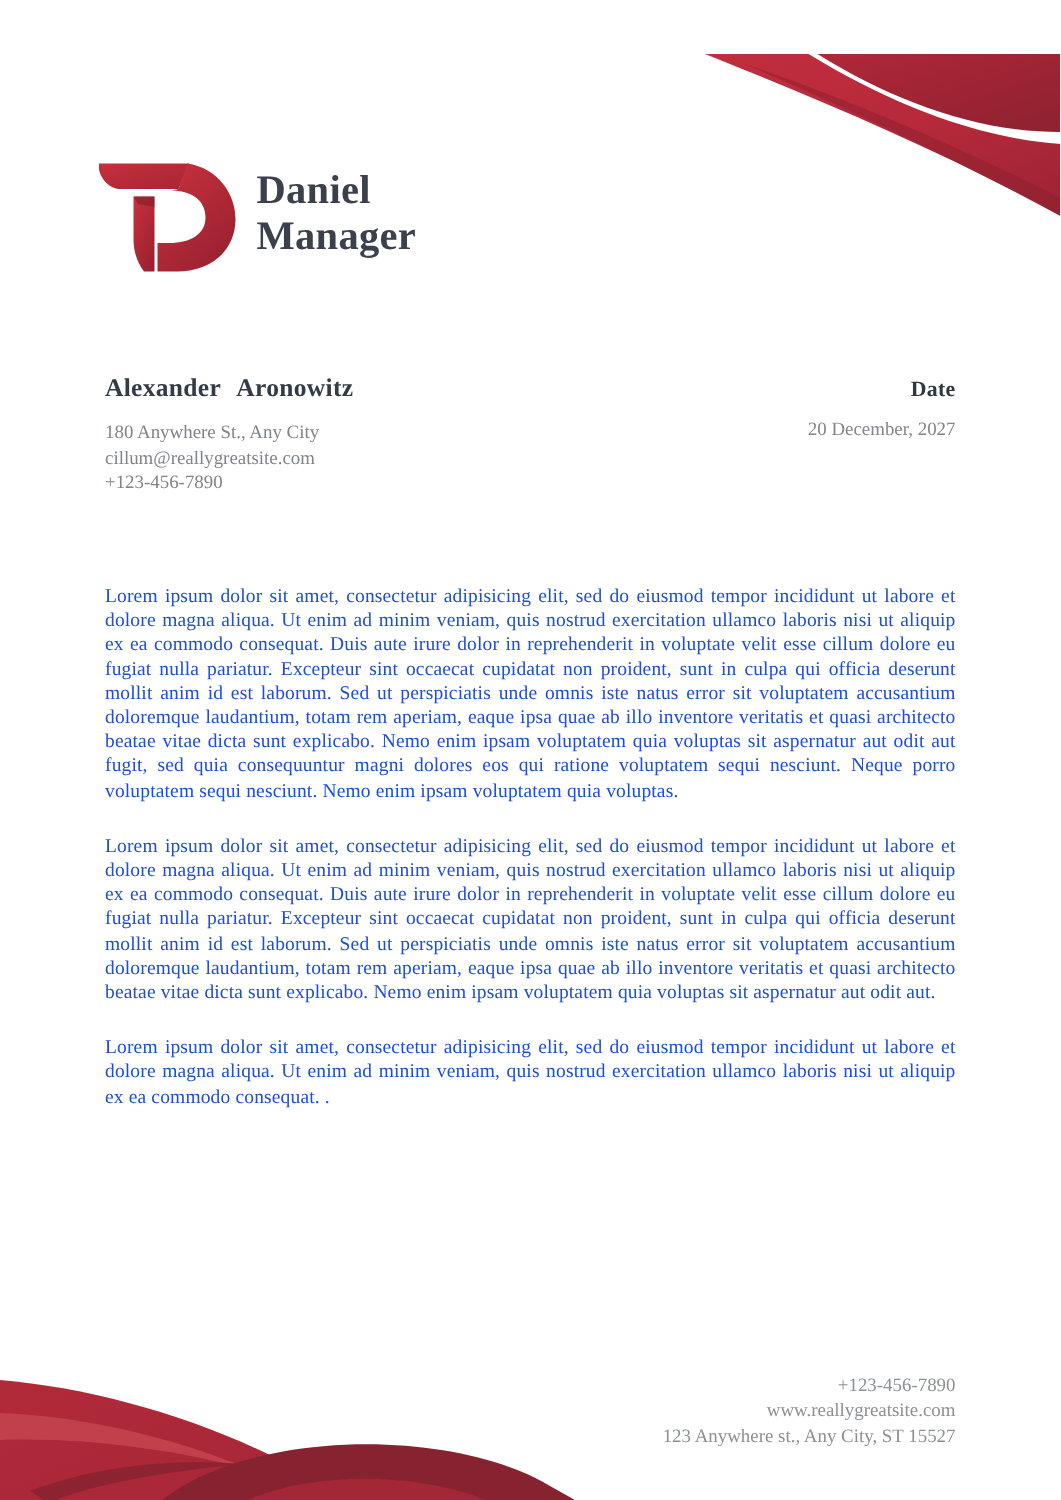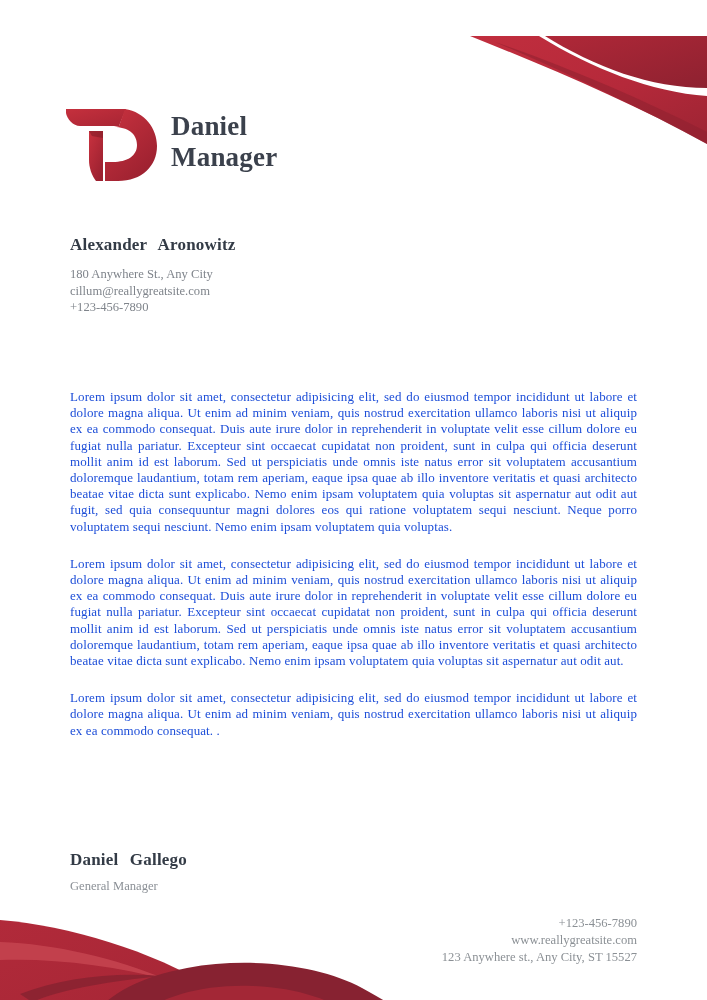--- a/index.html
+++ b/index.html
@@ -32,21 +32,21 @@
     color: #3b414c;
     line-height: 31px;
     letter-spacing: 0.2px;
   }
 
   
   .head-row {
     position: absolute;
     left: 70px;
     right: 70px;
-    top: 199px;
+    top: 213px;
     display: flex;
     justify-content: space-between;
   }
   .recipient-name {
     font-size: 17px;
     font-weight: 700;
     color: #333b46;
     word-spacing: 7px;
     letter-spacing: 0.2px;
     margin: 0 0 11px 0;
@@ -174,32 +174,32 @@
     </div>
   </div>
 
   <div class="head-row">
     <div class="recipient-col">
       <div class="recipient-name">Alexander Aronowitz</div>
       <div class="meta-line">180 Anywhere St., Any City</div>
       <div class="meta-line">cillum@reallygreatsite.com</div>
       <div class="meta-line">+123-456-7890</div>
     </div>
+    <div class="date-col">
+      <div class="date-label">Date</div>
+      <div class="date-value">20 December, 2027</div>
+    </div>
   </div>
 
   <div class="letter-body">
     <p>Lorem ipsum dolor sit amet, consectetur adipisicing elit, sed do eiusmod tempor incididunt ut labore et dolore magna aliqua. Ut enim ad minim veniam, quis nostrud exercitation ullamco laboris nisi ut aliquip ex ea commodo consequat. Duis aute irure dolor in reprehenderit in voluptate velit esse cillum dolore eu fugiat nulla pariatur. Excepteur sint occaecat cupidatat non proident, sunt in culpa qui officia deserunt mollit anim id est laborum. Sed ut perspiciatis unde omnis iste natus error sit voluptatem accusantium doloremque laudantium, totam rem aperiam, eaque ipsa quae ab illo inventore veritatis et quasi architecto beatae vitae dicta sunt explicabo. Nemo enim ipsam voluptatem quia voluptas sit aspernatur aut odit aut fugit, sed quia consequuntur magni dolores eos qui ratione voluptatem sequi nesciunt. Neque porro voluptatem sequi nesciunt. Nemo enim ipsam voluptatem quia voluptas.</p>
     <p>Lorem ipsum dolor sit amet, consectetur adipisicing elit, sed do eiusmod tempor incididunt ut labore et dolore magna aliqua. Ut enim ad minim veniam, quis nostrud exercitation ullamco laboris nisi ut aliquip ex ea commodo consequat. Duis aute irure dolor in reprehenderit in voluptate velit esse cillum dolore eu fugiat nulla pariatur. Excepteur sint occaecat cupidatat non proident, sunt in culpa qui officia deserunt mollit anim id est laborum. Sed ut perspiciatis unde omnis iste natus error sit voluptatem accusantium doloremque laudantium, totam rem aperiam, eaque ipsa quae ab illo inventore veritatis et quasi architecto beatae vitae dicta sunt explicabo. Nemo enim ipsam voluptatem quia voluptas sit aspernatur aut odit aut.</p>
     <p>Lorem ipsum dolor sit amet, consectetur adipisicing elit, sed do eiusmod tempor incididunt ut labore et dolore magna aliqua. Ut enim ad minim veniam, quis nostrud exercitation ullamco laboris nisi ut aliquip ex ea commodo consequat. .</p>
   </div>
 
-  <div class="signature">
-    <div class="signature-name">Daniel Gallego</div>
-    <div class="signature-title">General Manager</div>
-  </div>
 
   <div class="footer-contact">
     <div class="footer-line">+123-456-7890</div>
     <div class="footer-line">www.reallygreatsite.com</div>
     <div class="footer-line">123 Anywhere st., Any City, ST 15527</div>
   </div>
 
 </div>
 
 </body></html>

